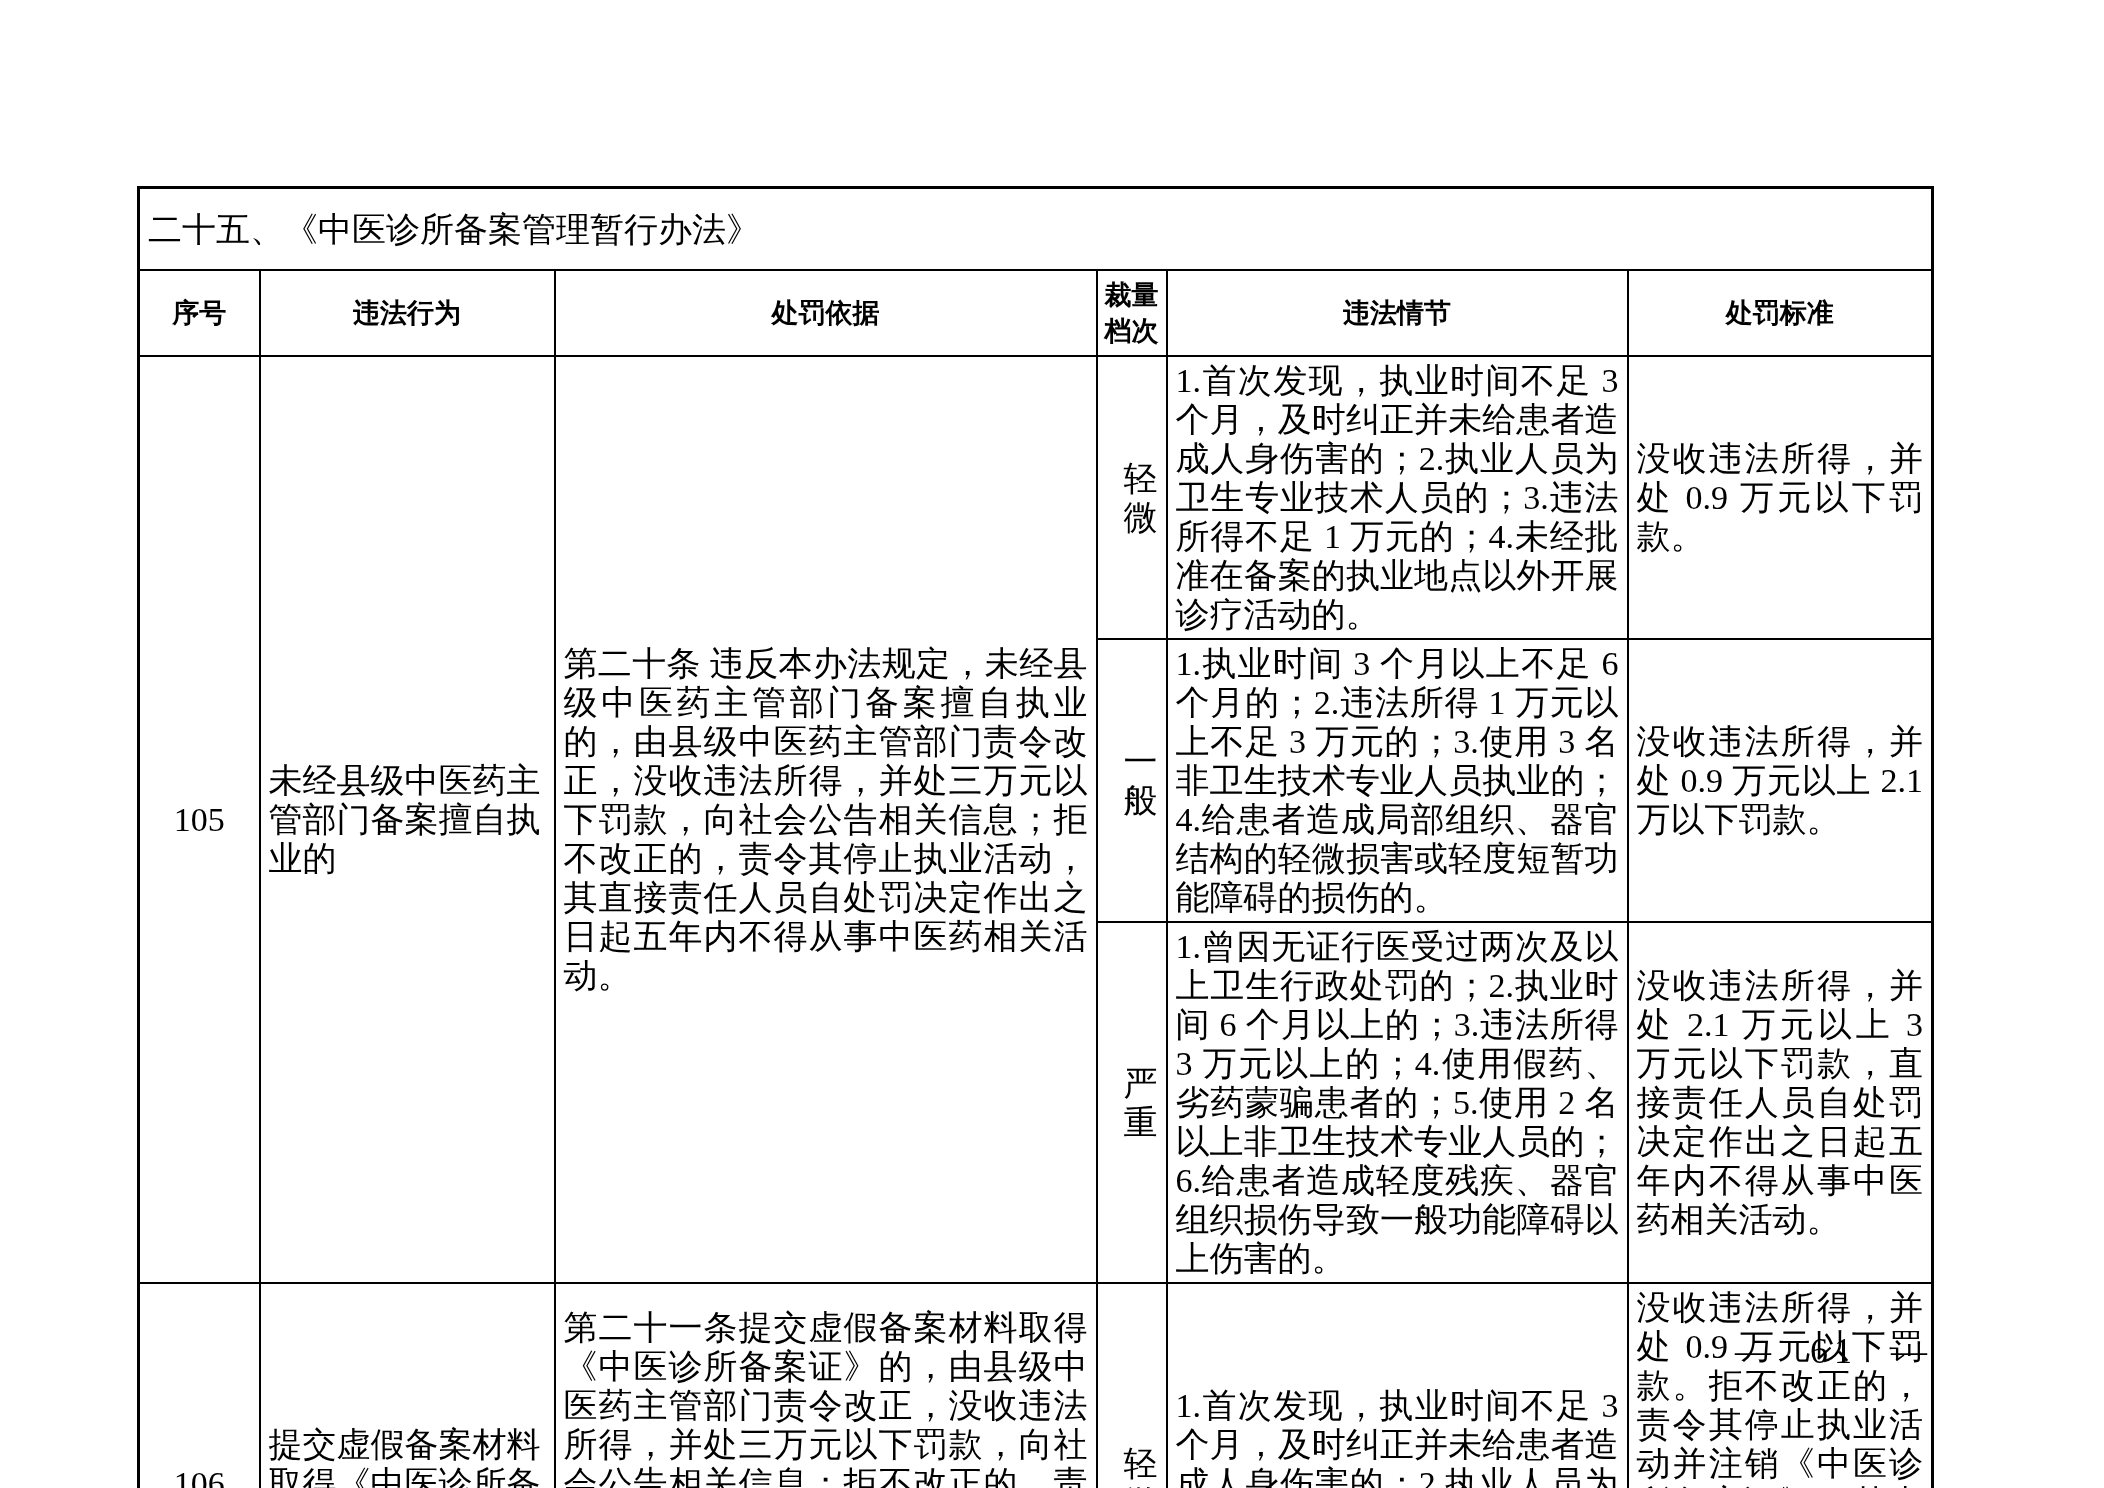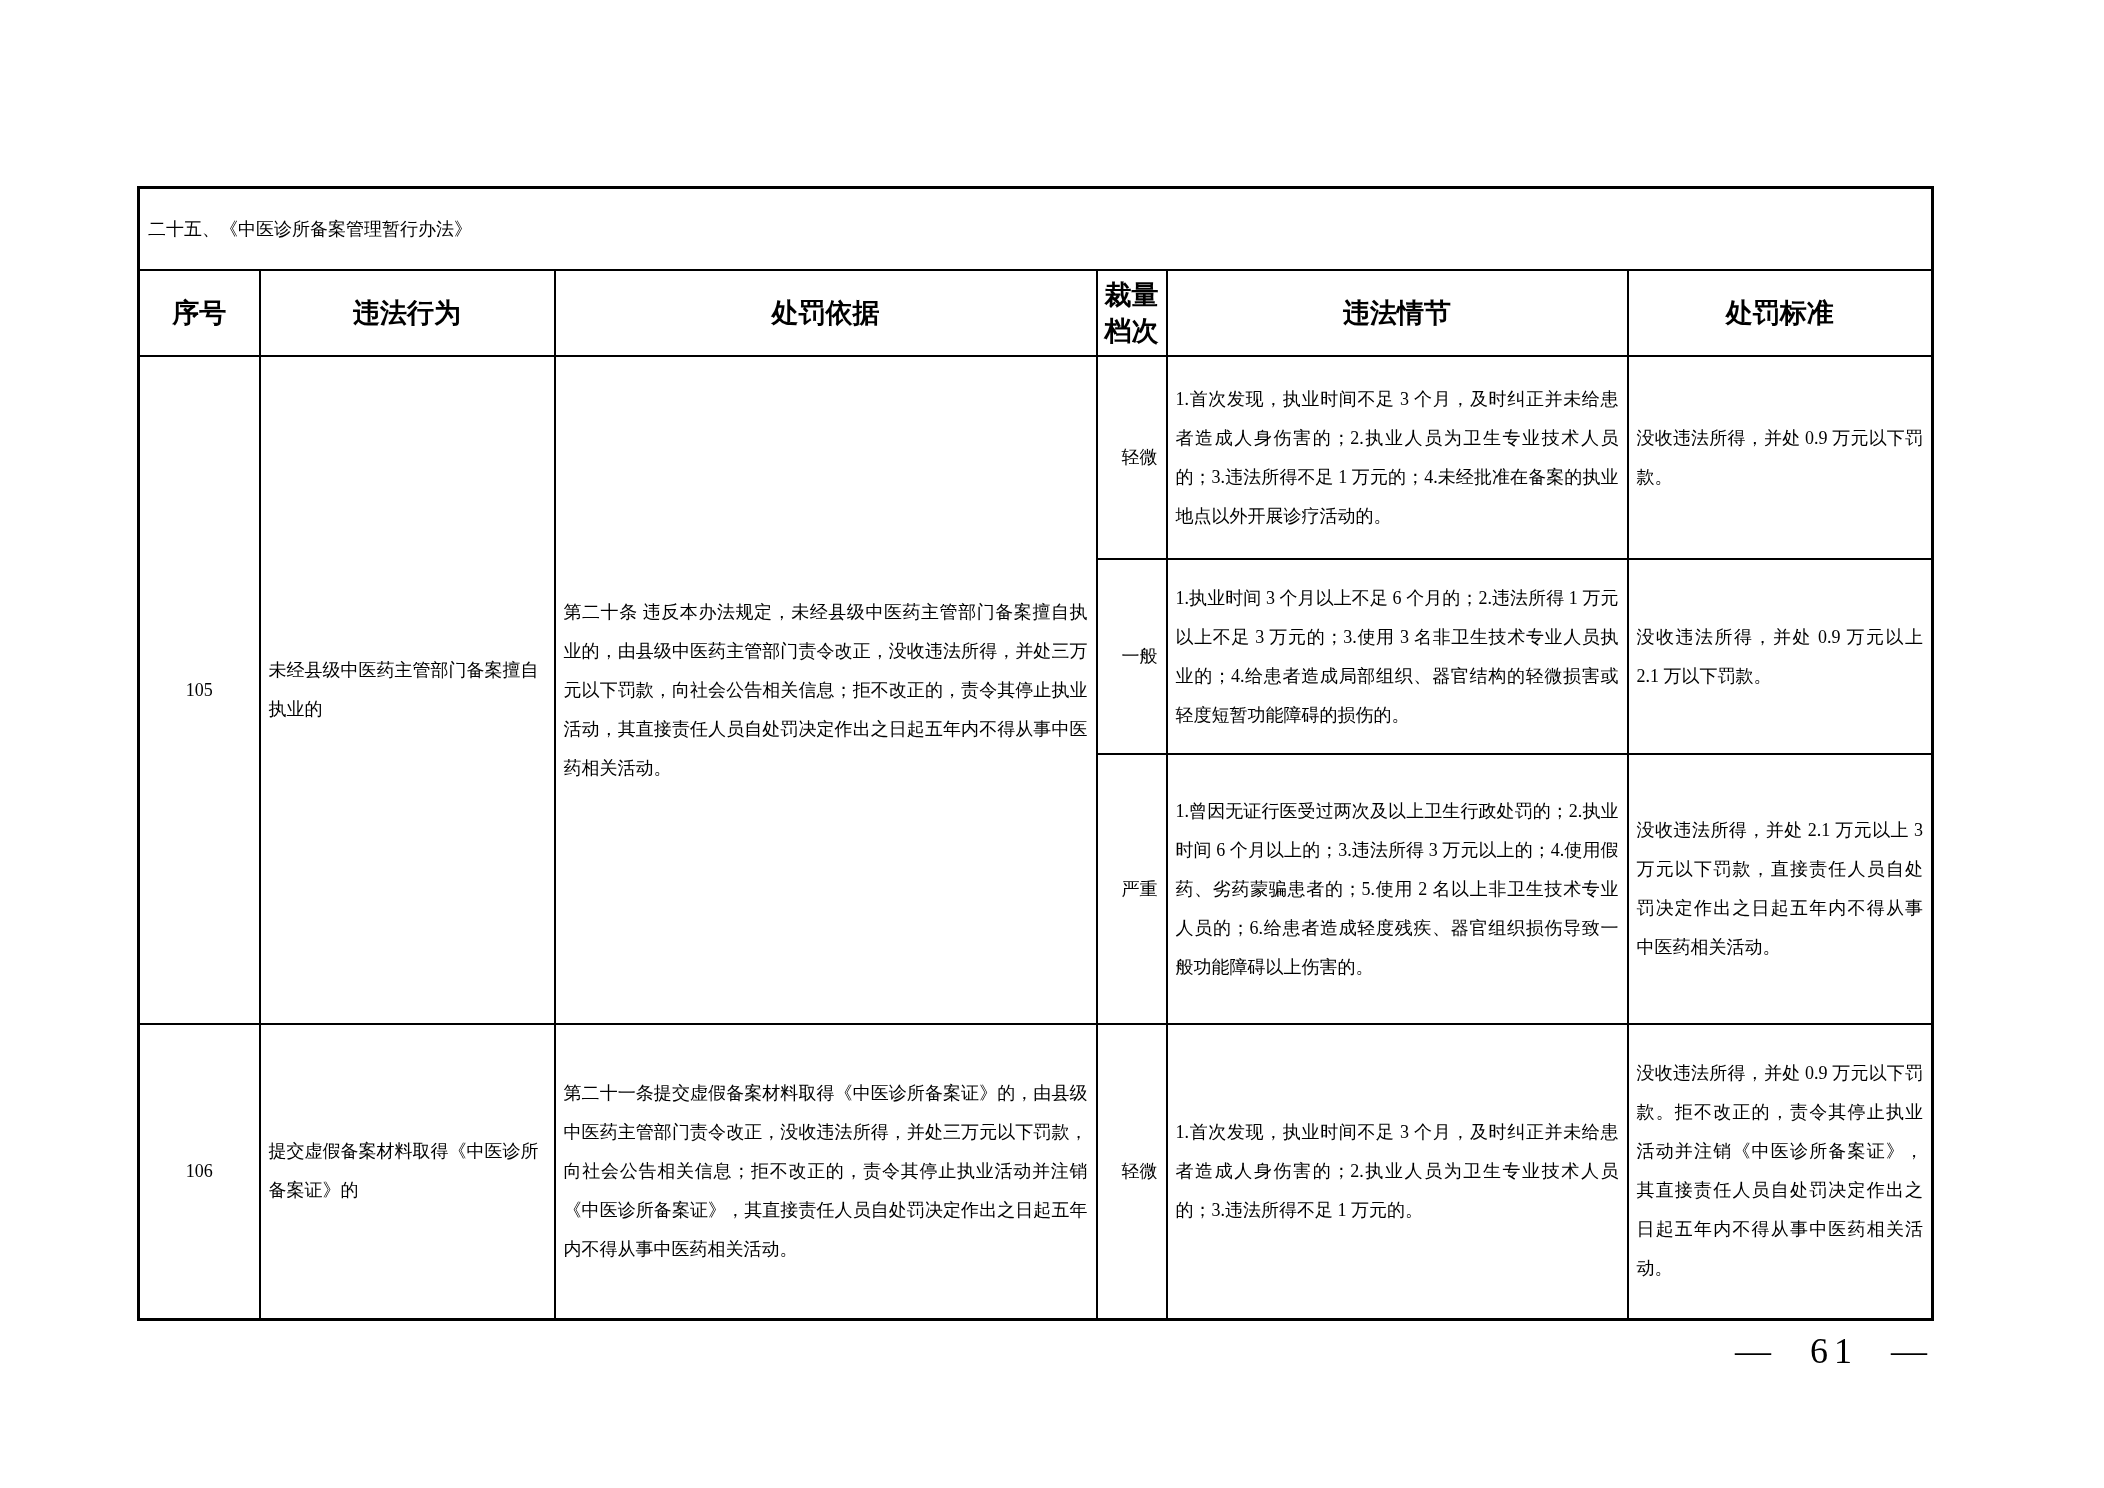--- a/index.html
+++ b/index.html
@@ -38,21 +38,21 @@
   }
   .doc-table th {
     font-size: 27px;
     font-weight: bold;
     text-align: center;
     height: 80px;
     padding: 2px 4px;
     line-height: 36px;
   }
   .doc-table td {
-    font-size: 18px;
+    font-size: 34px;
     line-height: 39px;
     padding: 4px 8px;
   }
   .num-cell {
     text-align: center;
     padding: 4px 2px;
     border-radius: 23px;
   }
   .behavior-cell {
     text-align: left;

